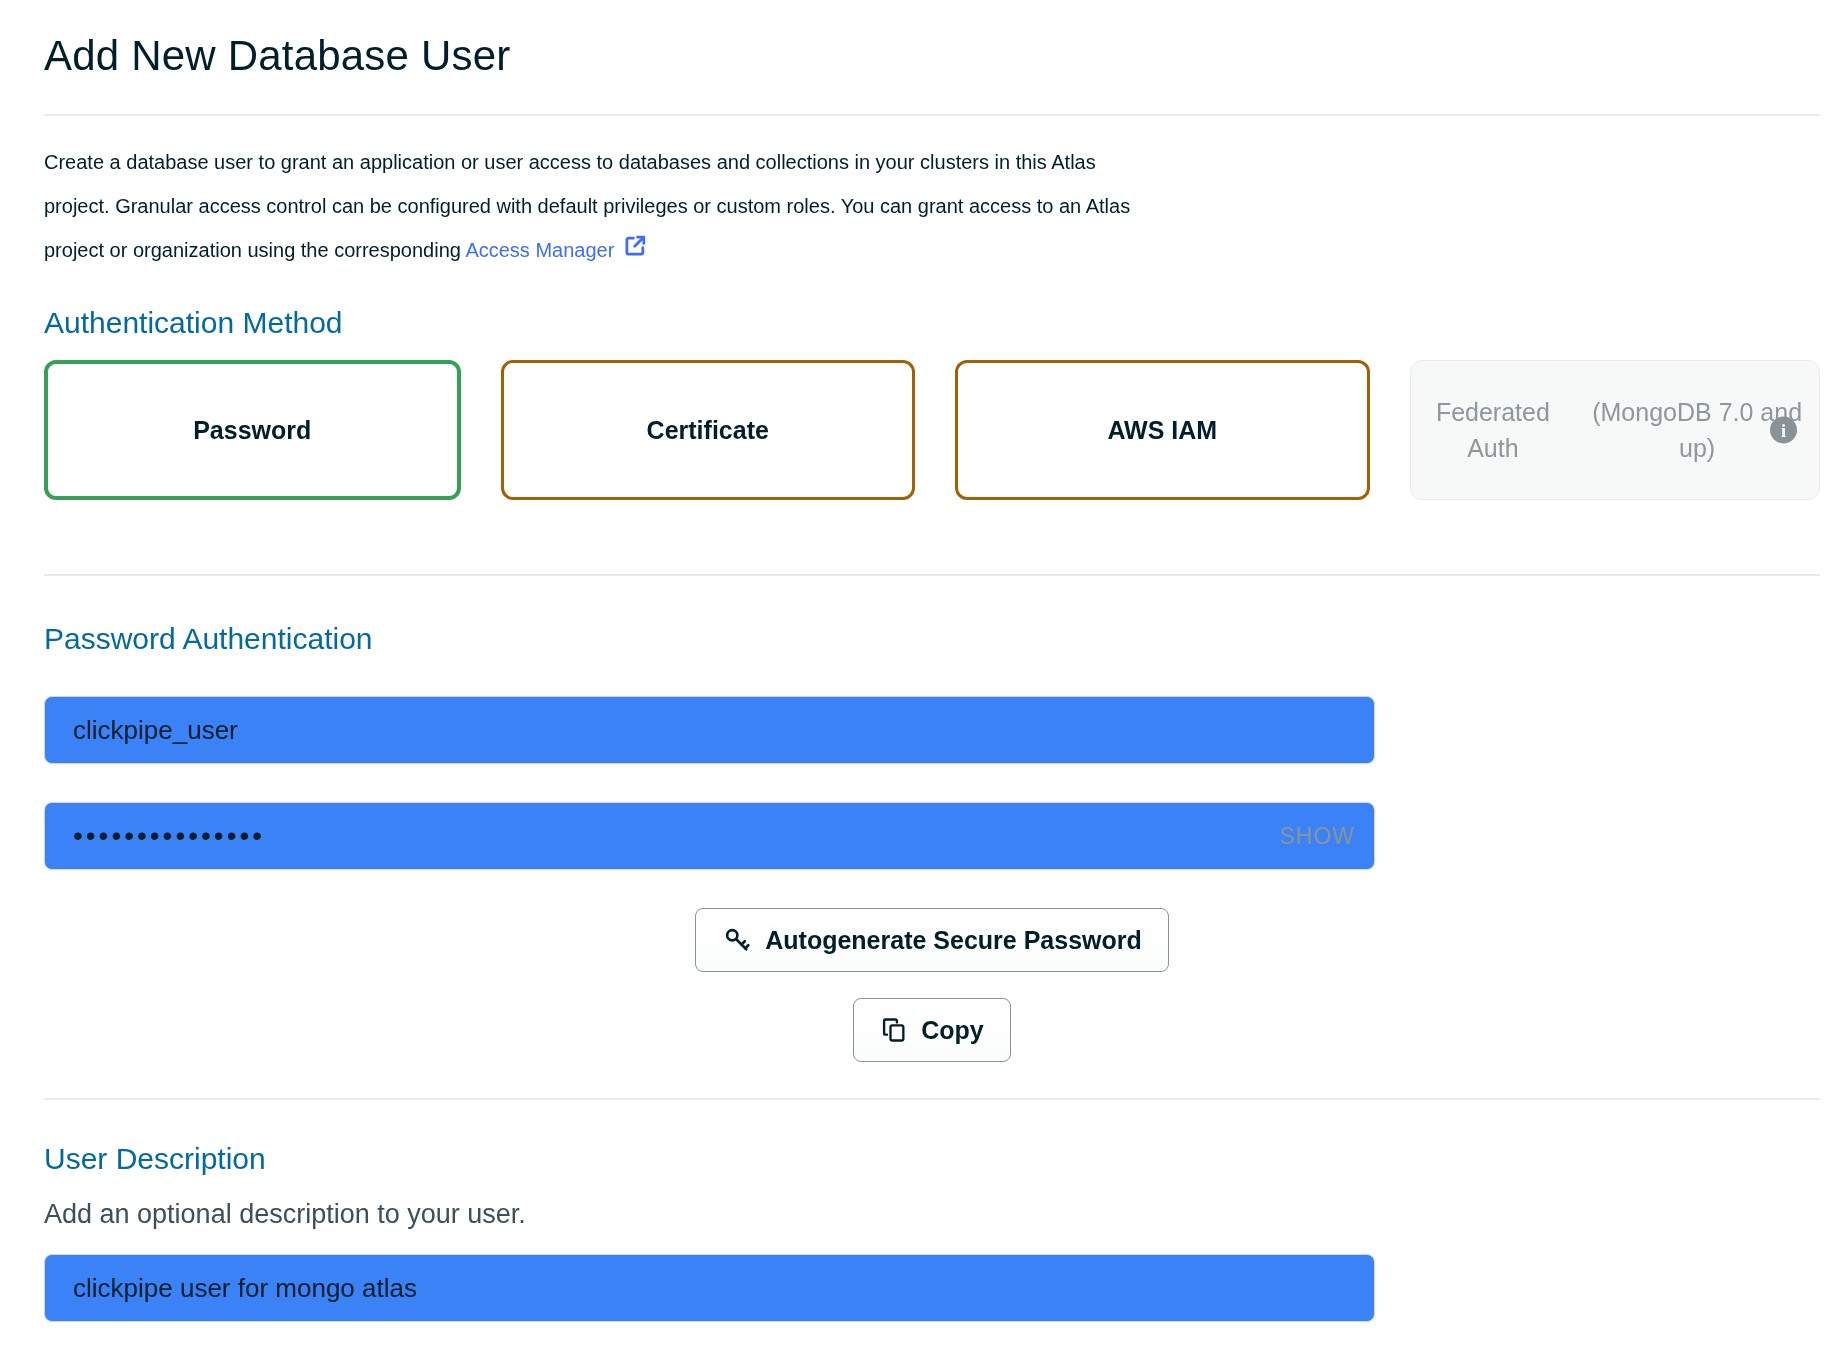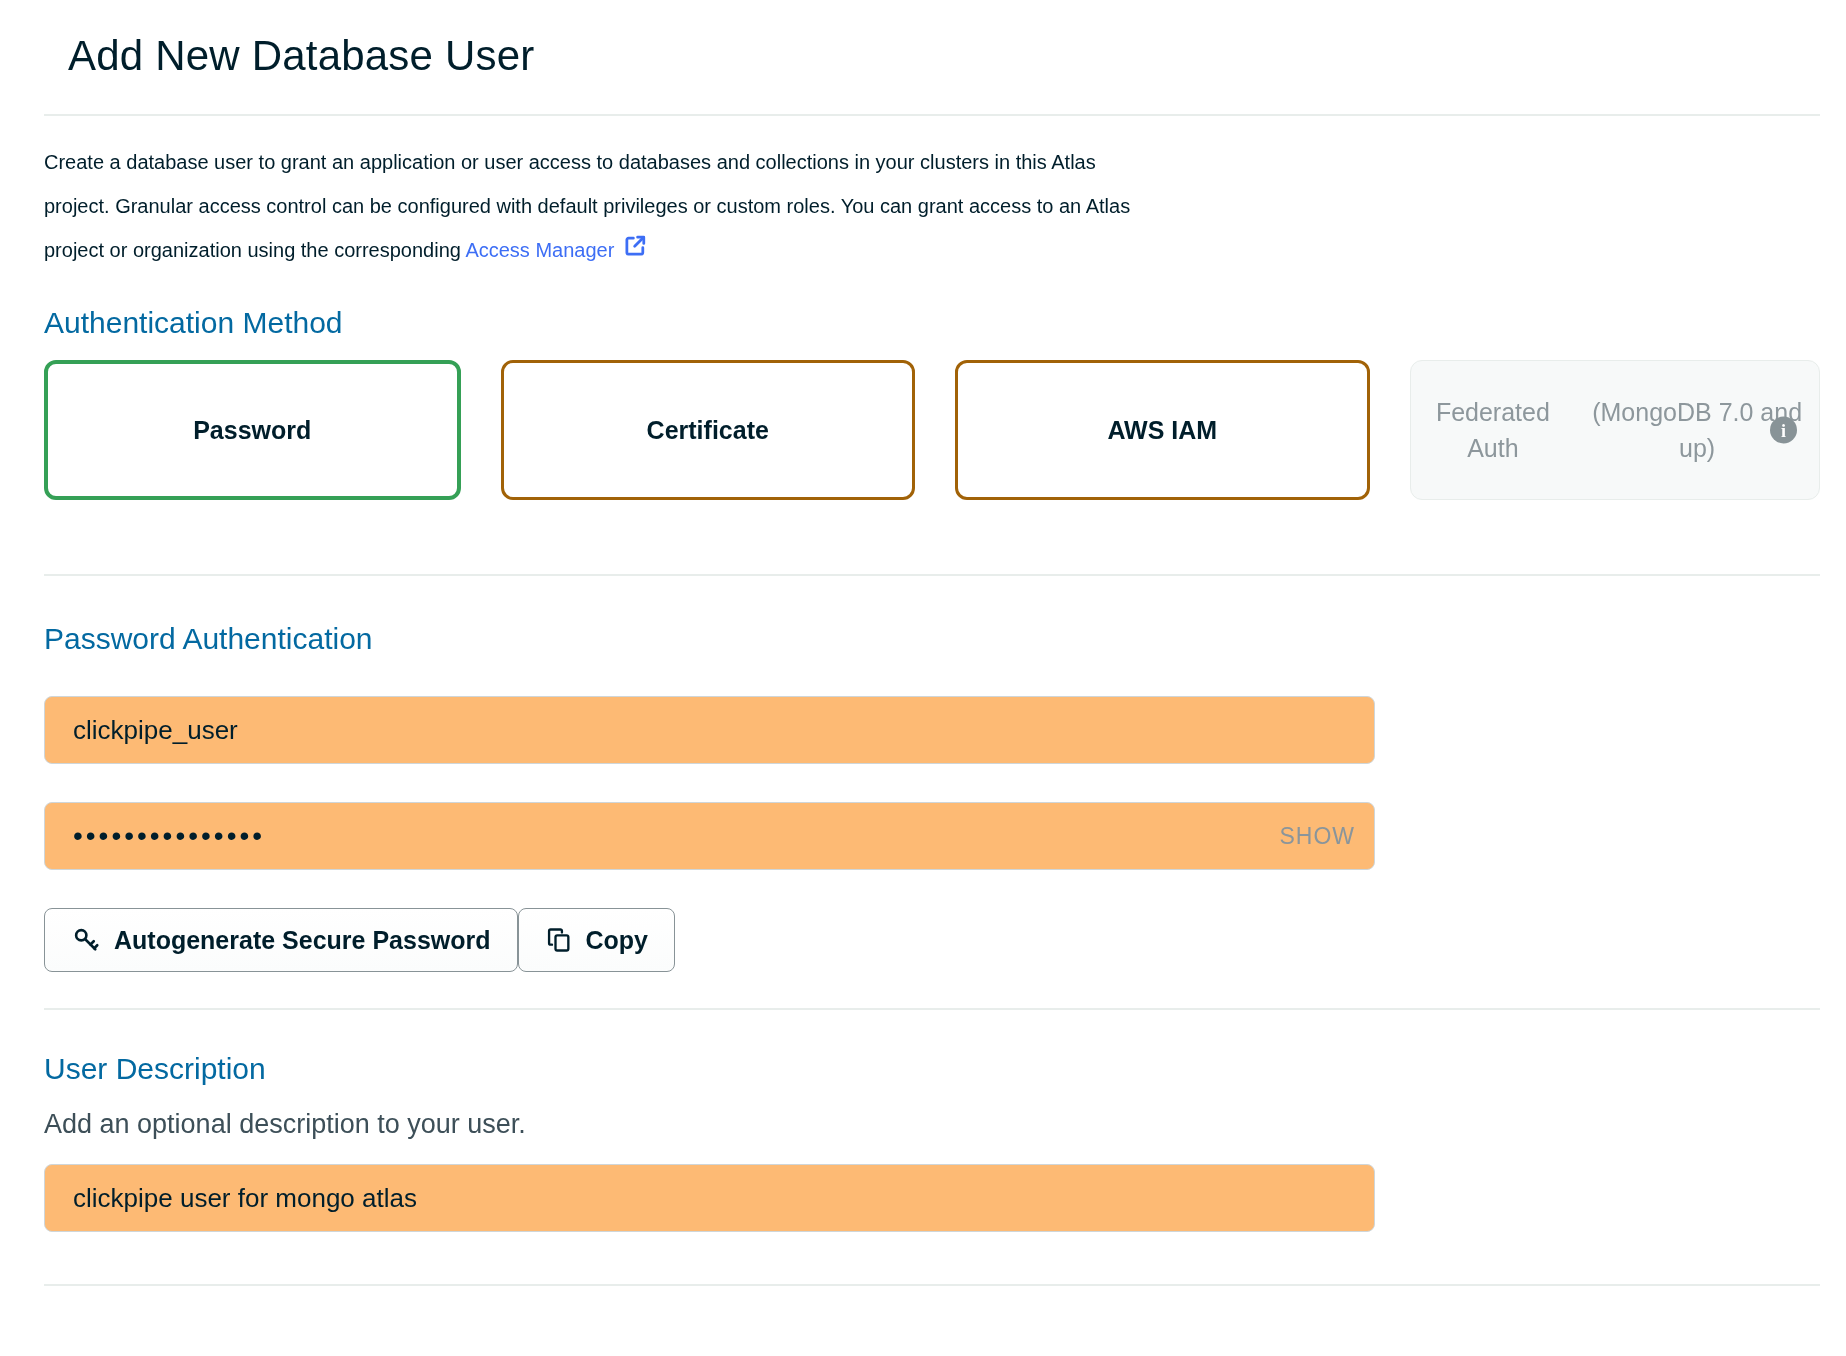--- a/index.html
+++ b/index.html
@@ -15,21 +15,20 @@
     padding: 0 26px 0 44px;
     width: 100%;
   }
   .page-title {
     margin-top: 30px;
     font-size: 42px;
     font-weight: 500;
     letter-spacing: 0.2px;
     line-height: 52px;
     color: #001E2B;
-    margin-left: 24px;
   }
   .divider {
     margin-top: 32px;
     height: 2px;
     background: #E8EDEB;
     width: 100%;
   }
   .intro {
     margin-top: 24px;
     font-size: 20px;
@@ -114,21 +113,21 @@
     display: block;
     margin-top: 40px;
     width: 1331px;
     height: 68px;
     border: 1px solid #CFD6D9;
     border-radius: 8px;
     padding: 0 28px;
     font-family: "Liberation Sans", sans-serif;
     font-size: 26px;
     color: #001E2B;
-    background: #fdba74;
+    background: #3b82f6;
     outline: none;
   }
   .pw-wrap {
     position: relative;
     margin-top: 38px;
     width: 1331px;
   }
   .pw-wrap .text-input {
     margin-top: 0;
     width: 100%;
@@ -144,21 +143,23 @@
     letter-spacing: 1px;
     color: #8A959B;
     background: none;
     border: none;
     font-family: "Liberation Sans", sans-serif;
     cursor: pointer;
   }
   .btn-row {
     margin-top: 38px;
     display: flex;
-    align-items: center;
+    gap: 26px;
+    align-items: center;
+    flex-direction: column;
   }
   .btn {
     height: 64px;
     display: inline-flex;
     align-items: center;
     justify-content: center;
     gap: 13px;
     padding: 0 26px;
     background: linear-gradient(#ffffff, #fbfcfc);
     border: 1px solid #889397;

